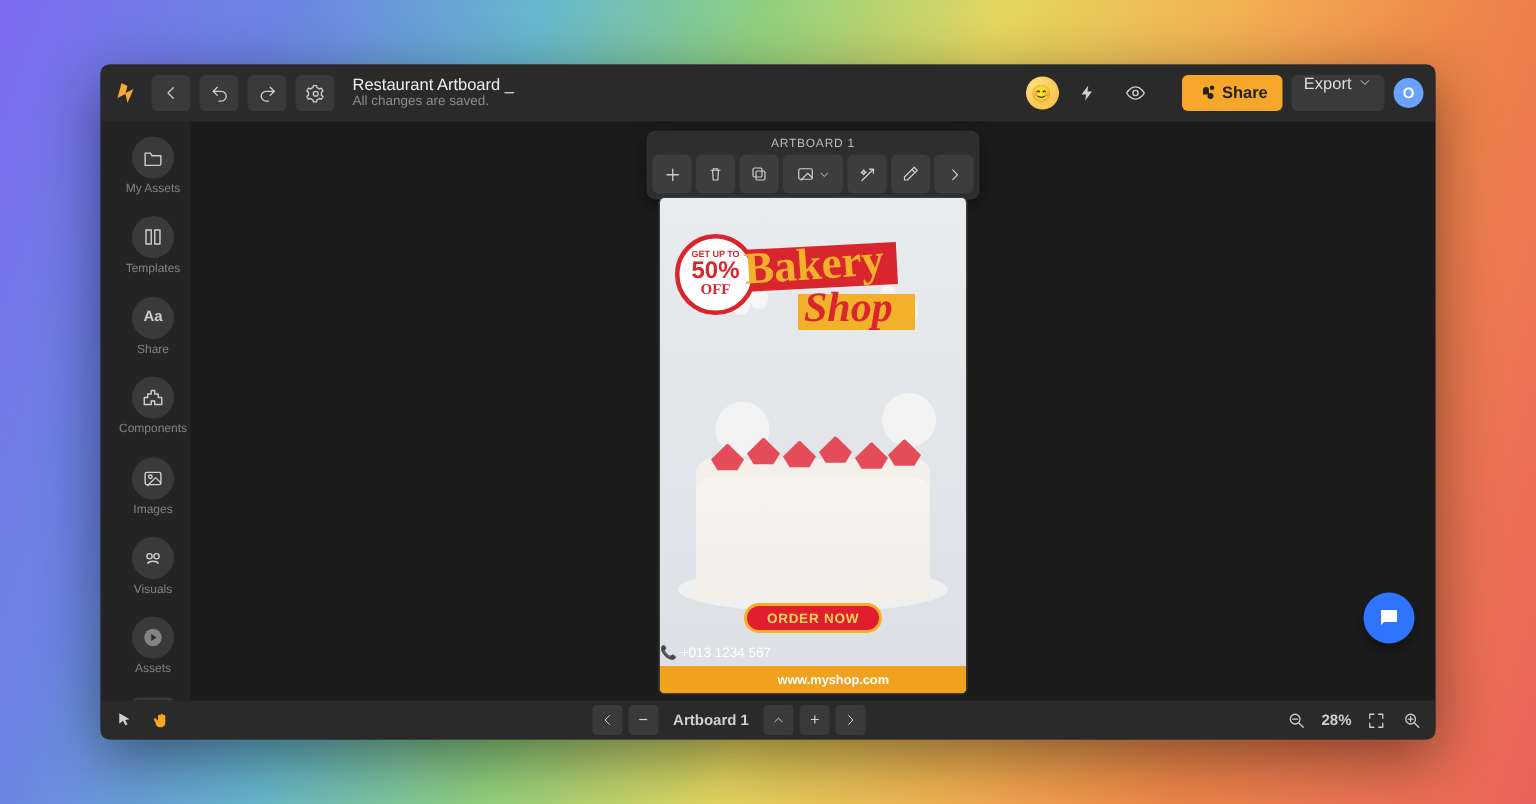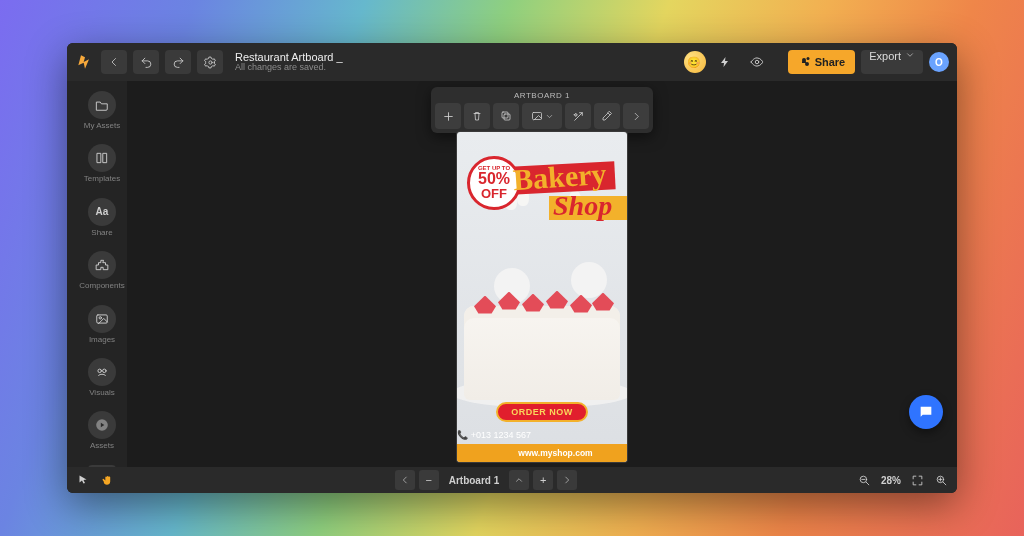--- a/index.html
+++ b/index.html
@@ -89,41 +89,41 @@
   .artboard-label{font-size:8px;color:#bbb;letter-spacing:.5px;}
   .tool-row{display:flex;gap:3px;}
   .tool-btn{
     width:26px;height:26px;border-radius:4px;background:#3d3d3d;
     display:flex;align-items:center;justify-content:center;
     color:#e0e0e0;font-size:12px;cursor:pointer;
   }
   .tool-btn.combo{width:40px;gap:2px;}
   
   .artboard{
-    width:170px;height:330px;background:linear-gradient(#e9ecef,#dcdfe3);
+    width:204px;height:330px;background:linear-gradient(#e9ecef,#dcdfe3);
     border-radius:3px;position:relative;margin-top:45px;
     overflow:hidden;box-shadow:0 0 0 1px #3a3a3a;
   }
   .bg-plant{
     position:absolute;left:20px;top:52px;width:70px;height:120px;
   }
   .bg-plant2{position:absolute;right:8px;top:56px;width:60px;height:110px;}
   .pot{width:36px;height:36px;border-radius:50%;background:#f3f3f3;
     position:absolute;bottom:0;left:50%;transform:translateX(-50%);}
   .tulip{width:12px;height:18px;background:#f6f6f4;border-radius:50% 50% 40% 40%;
     position:absolute;}
   .badge{
     position:absolute;top:24px;left:10px;width:54px;height:54px;border-radius:50%;
     background:#fff;border:3px solid #d9262e;
     display:flex;flex-direction:column;align-items:center;justify-content:center;
     line-height:1;
   }
   .badge .bt{font-size:6px;color:#d9262e;font-weight:700;}
   .badge .bp{font-size:16px;color:#d9262e;font-weight:800;}
-  .badge .bo{font-size:13px;color:#d9262e;font-weight:700;}
+  .badge .bo{font-size:10px;color:#d9262e;font-weight:700;font-family:Liberation Serif, serif;}
   .ribbon{
     position:absolute;top:32px;left:54px;width:104px;height:28px;
     background:#d9262e;transform:rotate(-3deg);
   }
   .word-bakery{
     position:absolute;top:28px;left:56px;
     font-family:"Brush Script MT","Segoe Script",cursive;
     font-size:30px;color:#f3b12b;font-weight:700;
     transform:rotate(-4deg);
   }

